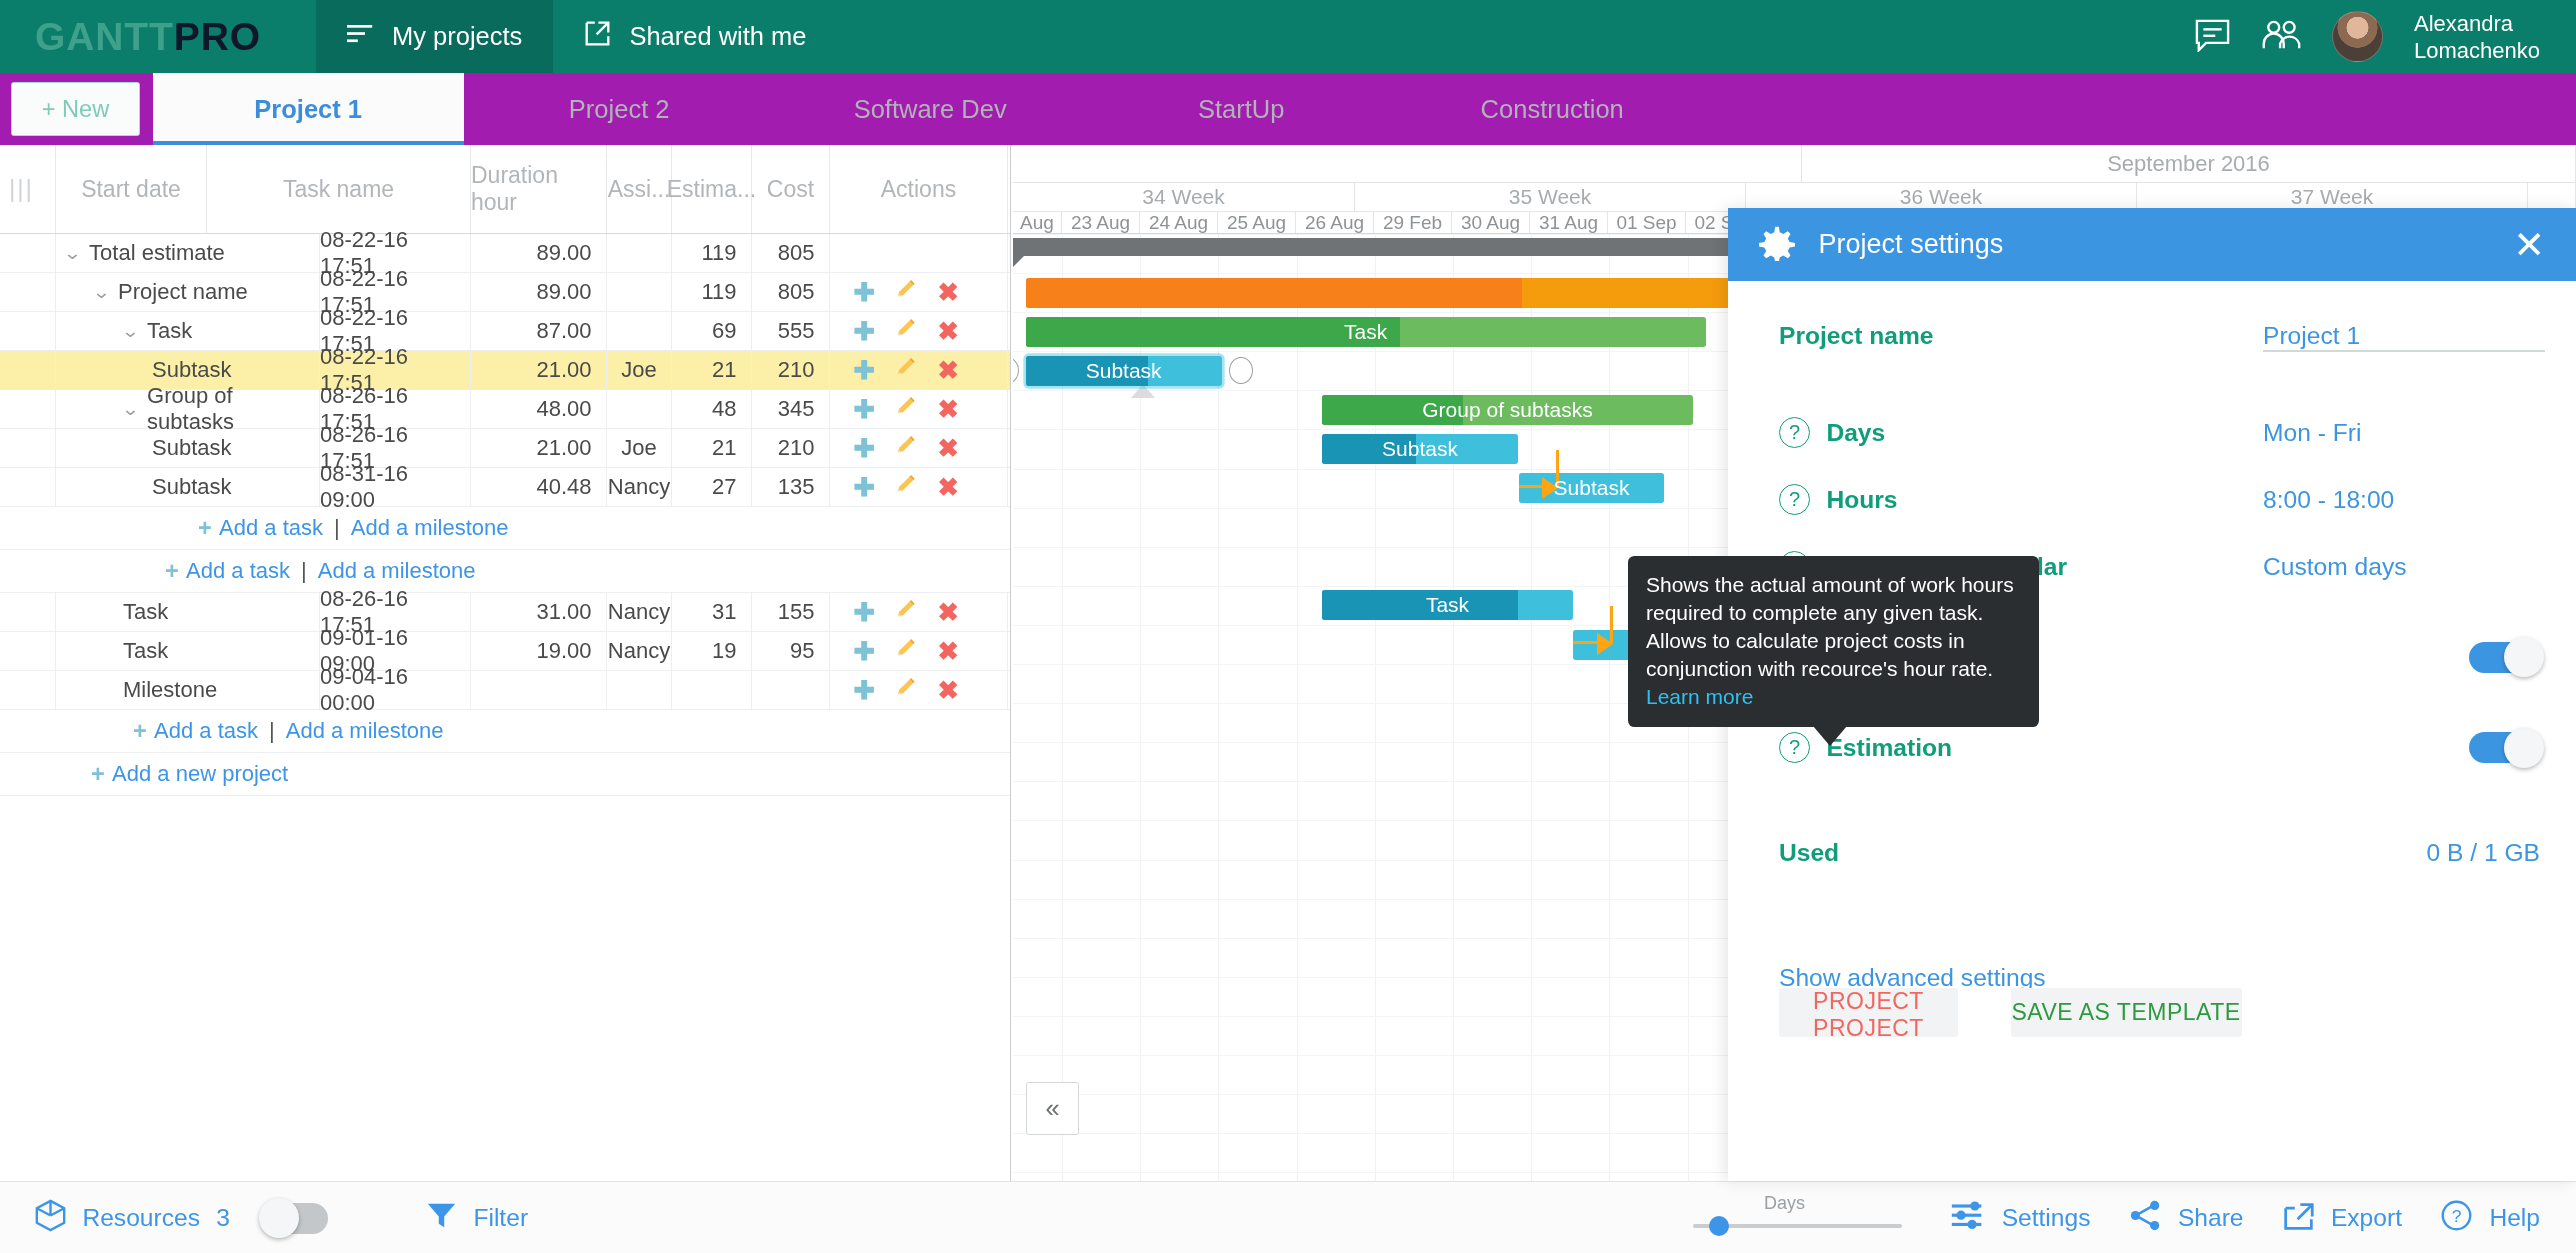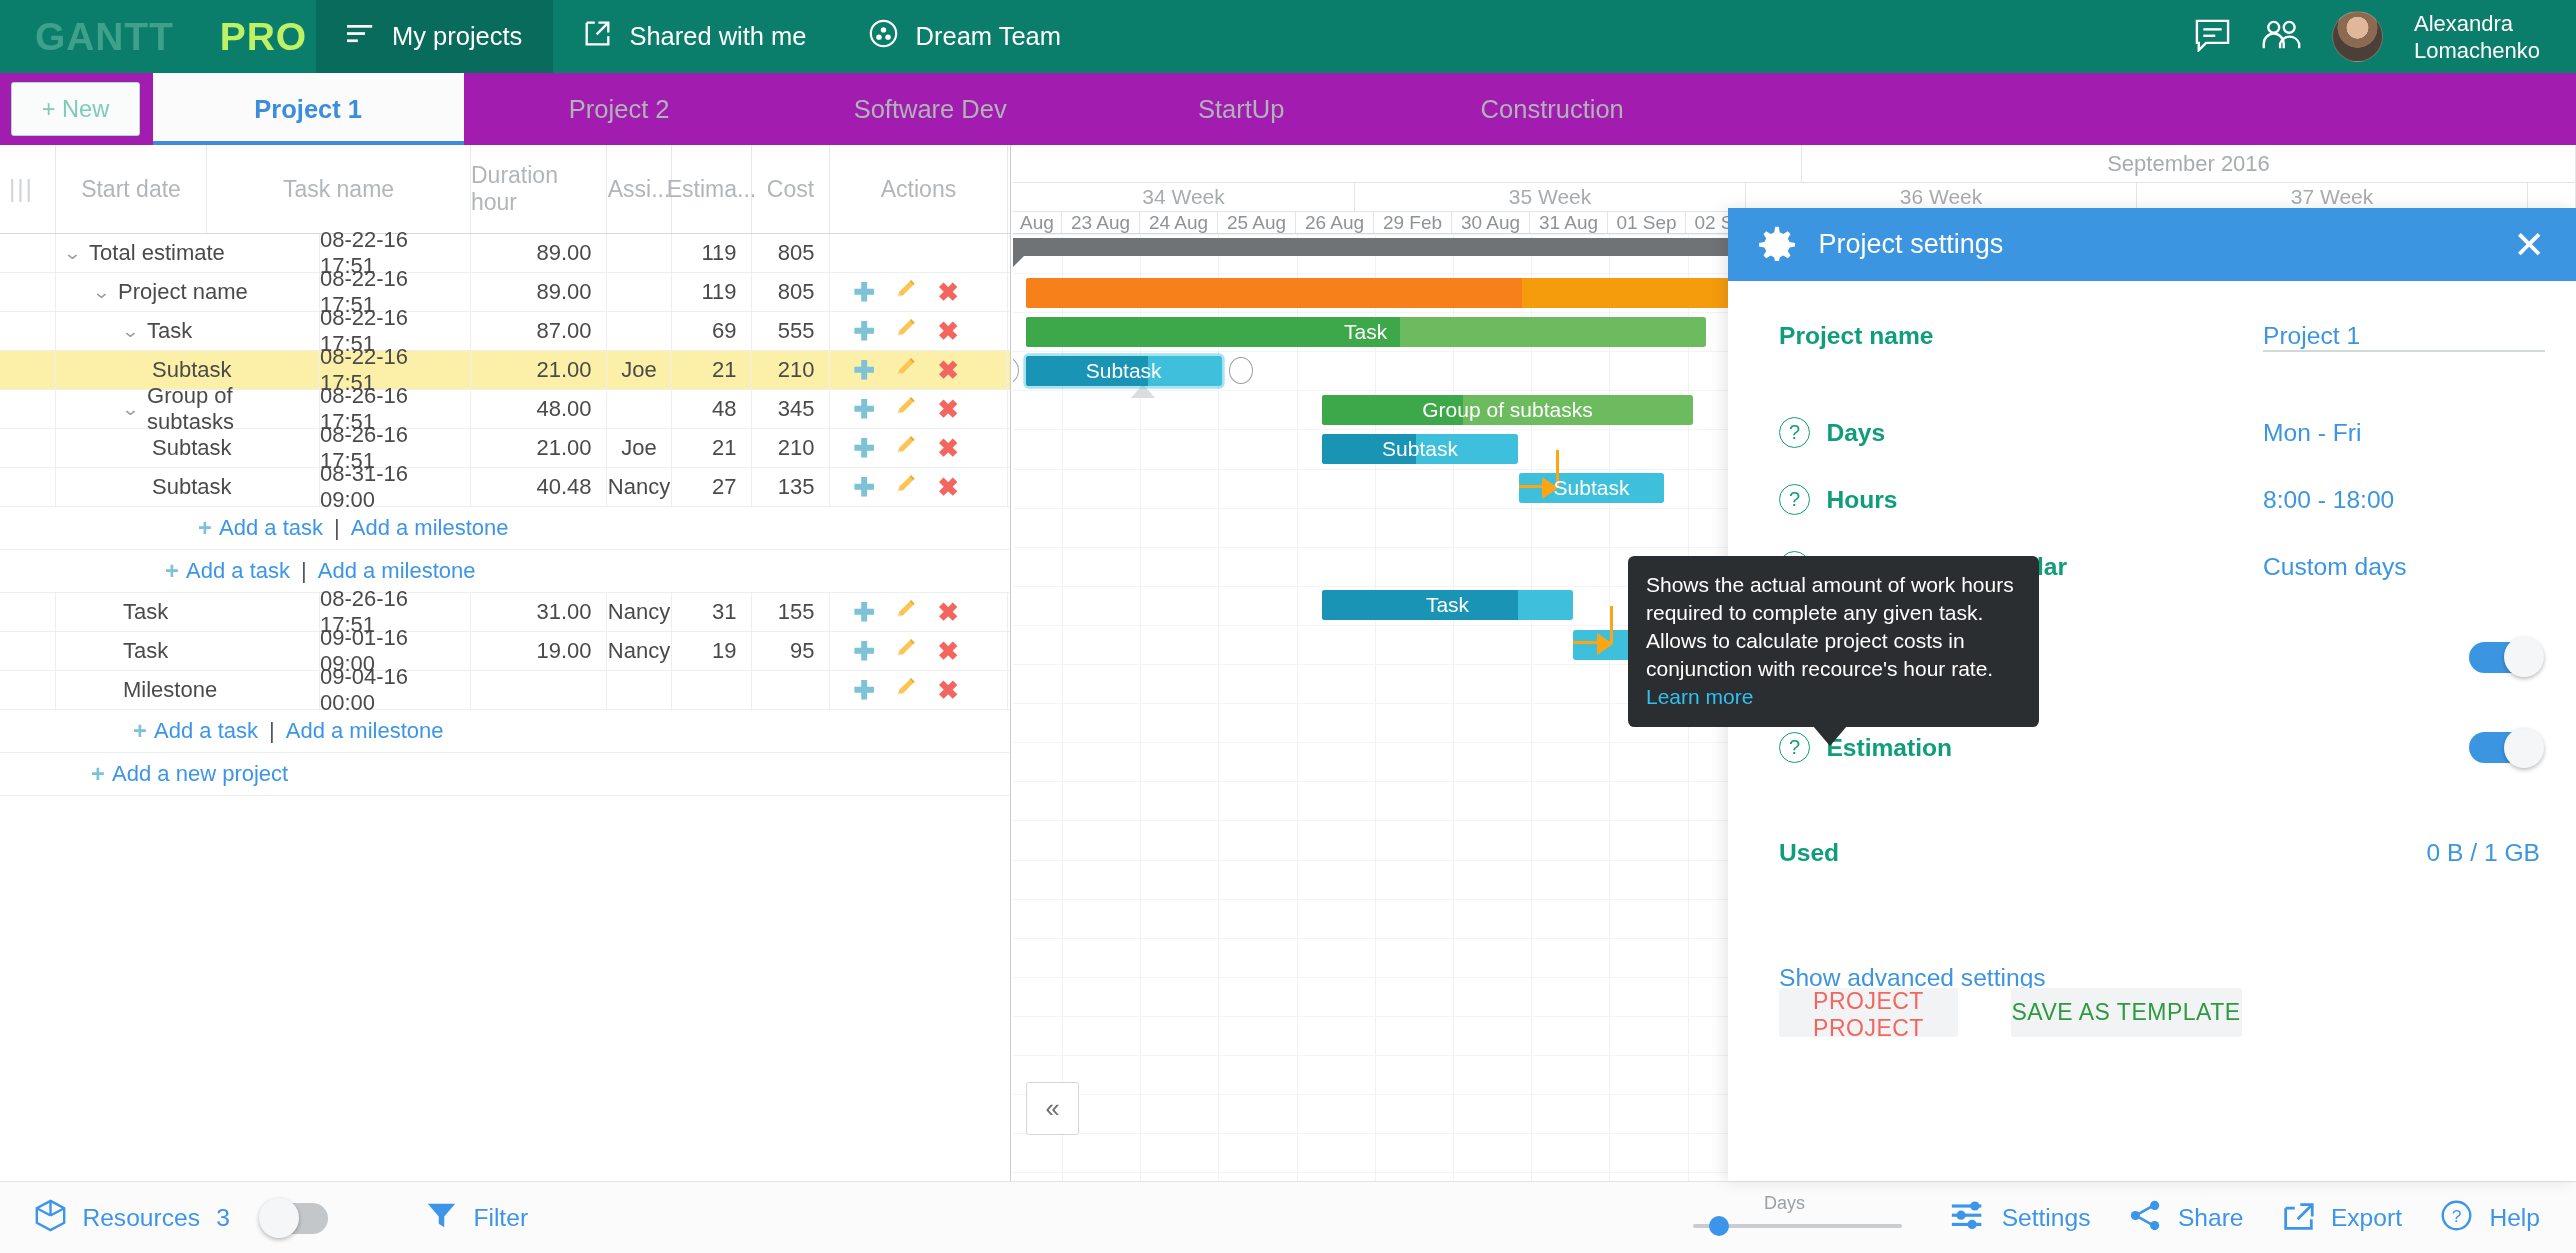--- a/index.html
+++ b/index.html
@@ -10,21 +10,21 @@
     -webkit-font-smoothing: antialiased;
   }
   
   .topnav{
     position:absolute; left:0; top:0; width:2576px; height:73px;
     background:#0b7d6b; display:flex; align-items:center;
   }
   .logo{ width:316px; height:73px; display:flex; align-items:center; padding-left:35px; }
   .logo-txt{ font-size:39px; font-weight:bold; letter-spacing:0.9px; font-family:"Liberation Sans",sans-serif; }
   .logo-a{ color:#3fa08c; }
-  .logo-b{ color:#bef264;margin-left:46px; }
+  .logo-b{ color:#0f172a; }
   .nav-item{
     height:73px; display:flex; align-items:center; gap:18px;
     padding:0 31px; color:#ffffff; font-size:25.5px; cursor:pointer;
   }
   .nav-item.active{ background:#096b5c; }
   .nav-icons{ margin-left:auto; display:flex; align-items:center; gap:31px; padding-right:36px; }
   .avatar{
     width:51px; height:51px; border-radius:50%;
     background:radial-gradient(circle at 50% 32%, #e0b79a 0 26%, #8c6a52 27% 48%, #4a4038 49% 100%);
     border:0.9px solid rgba(255,255,255,.25);
@@ -177,31 +177,20 @@
     <span>
       <svg width="27" height="27" viewBox="0 0 30 30">
           <path d="M3 3 L12 3 M3 3 L3 27 L27 27 L27 18" stroke="#fff" stroke-width="2.6" fill="none"></path>
           <path d="M16 3 L27 3 L27 14" stroke="#fff" stroke-width="2.6" fill="none"></path>
           <path d="M27 3 L14 16" stroke="#fff" stroke-width="2.6" fill="none"></path>
         </svg>
     </span>
     <span>Shared with me</span>
   </div>
 
-  <div class="nav-item">
-    <span>
-      <svg width="29" height="29" viewBox="0 0 32 32">
-          <circle cx="16" cy="16" r="14" stroke="#fff" stroke-width="2.4" fill="none"></circle>
-          <circle cx="16" cy="12" r="3" fill="#fff"></circle>
-          <circle cx="11" cy="20" r="3" fill="#fff"></circle>
-          <circle cx="21" cy="20" r="3" fill="#fff"></circle>
-        </svg>
-    </span>
-    <span>Dream Team</span>
-  </div>
 
   <div class="nav-icons">
     <span>
       <svg width="35" height="33" viewBox="0 0 38 36">
           <path d="M2 2 H36 V26 H12 L4 34 V26 H2 Z" stroke="#fff" stroke-width="2.6" fill="none"></path>
           <rect x="9" y="10" width="20" height="2.6" fill="#fff"></rect>
           <rect x="9" y="17" width="13" height="2.6" fill="#fff"></rect>
         </svg>
     </span>
     <span>

